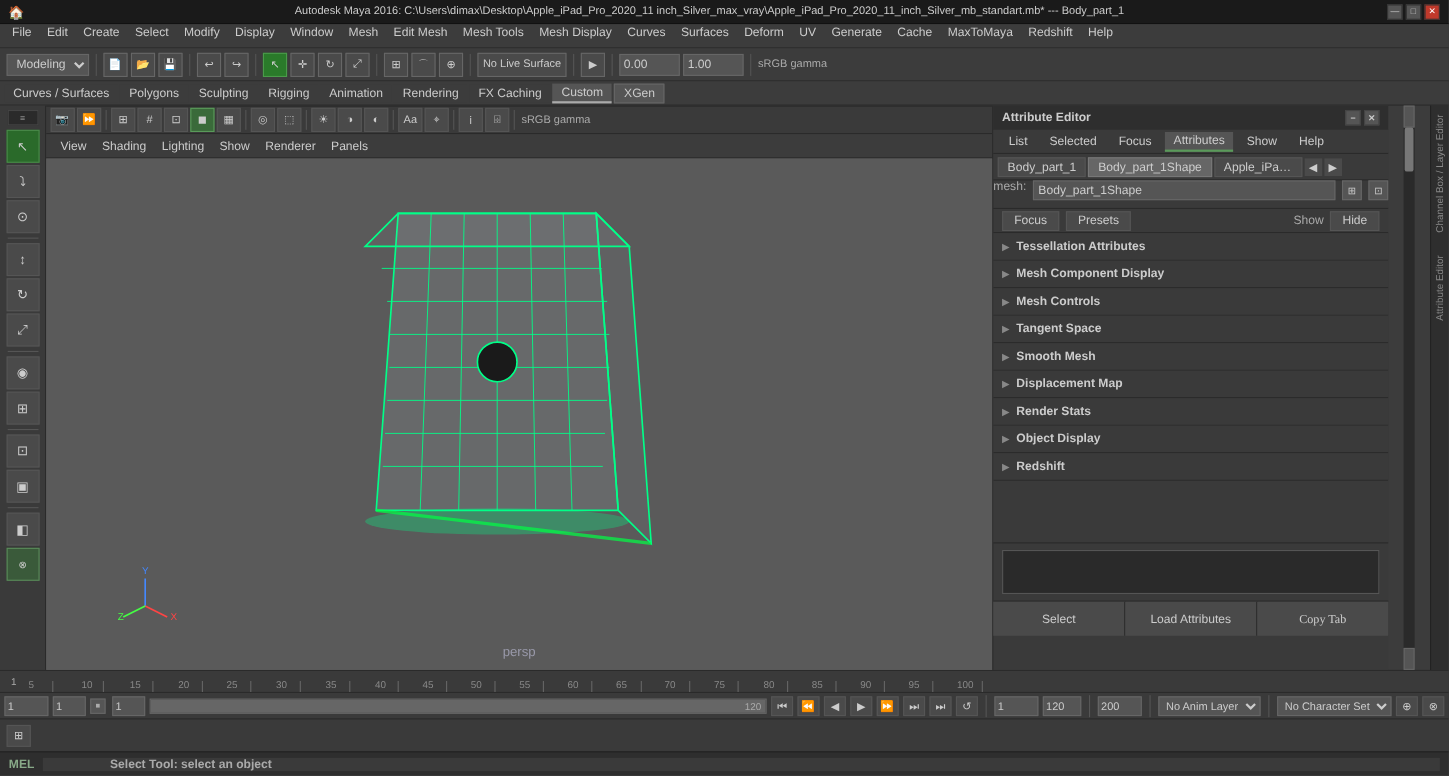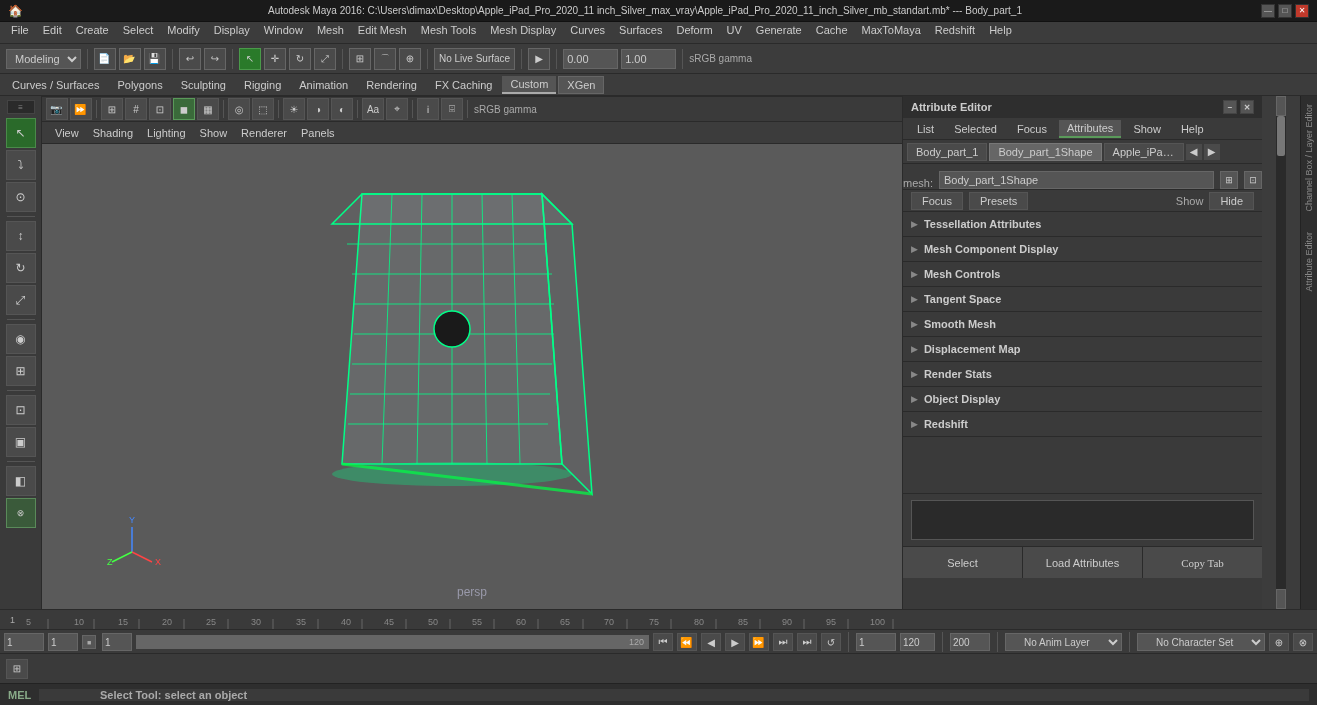--- a/index.html
+++ b/index.html
@@ -252,21 +252,21 @@
       height: 16px;
       background: #4a4a4a;
       display: flex; align-items: center; justify-content: center;
       cursor: pointer;
       font-size: 10px;
     }
 
     #attr-mesh-row {
       height: 26px;
       display: flex;
-      align-items: flex-end;
+      align-items: flex-start;
       padding: 0 0;
       border-bottom: 1px solid #2a2a2a;
       gap: 6px;
     }
     #attr-mesh-label {
       color: #aaa;
       font-size: 11px;
     }
     #attr-mesh-value {
       background: #555;
@@ -427,21 +427,21 @@
       height: 100%;
       background: #666;
       width: 100%;
     }
     .tc-dropdown {
       background: #555;
       border: 1px solid #666;
       color: #ccc;
       font-size: 10px;
       height: 18px;
-      padding: 0 14px;
+      padding: 0 2px;
     }
 
     
     #bottom-bar {
       height: 30px;
       background: #3a3a3a;
       display: flex;
       align-items: center;
       padding: 0 6px;
       gap: 4px;

